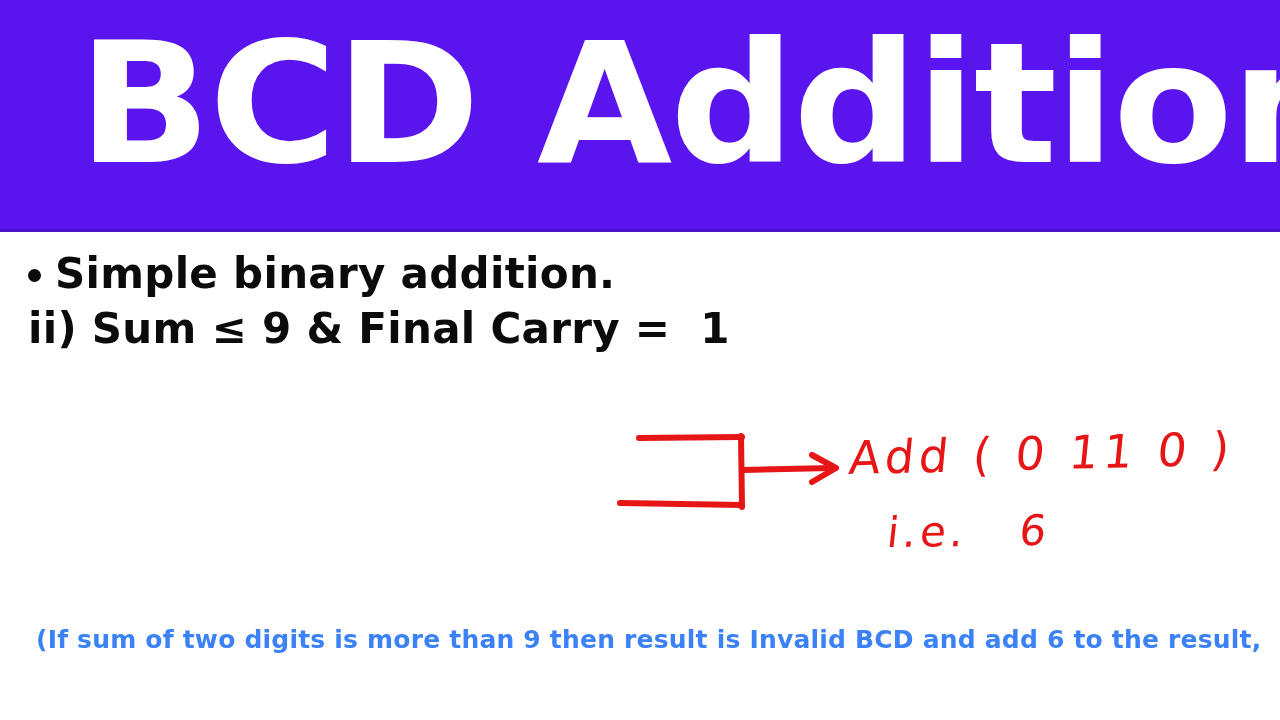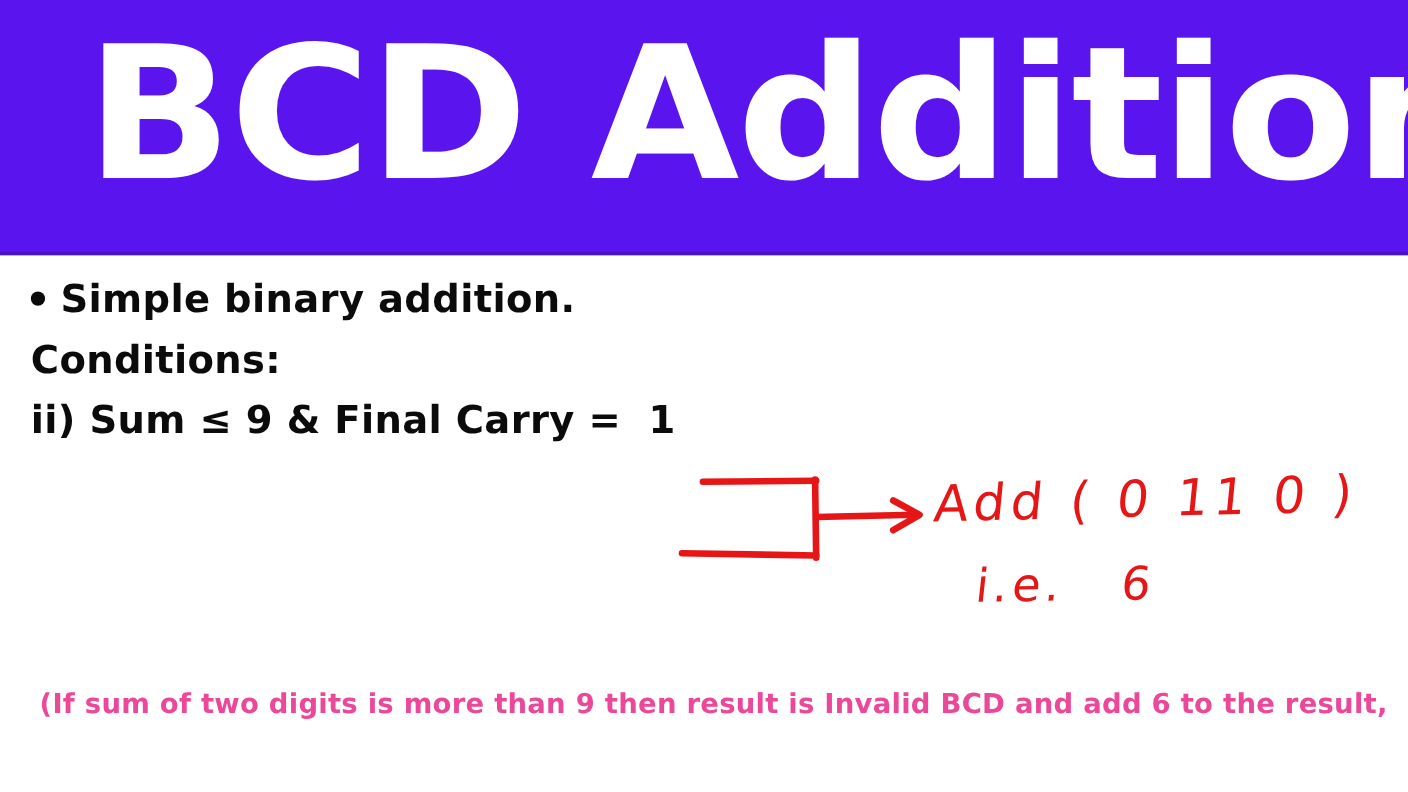--- a/index.html
+++ b/index.html
@@ -50,21 +50,21 @@
   
   .body-block {
     position: absolute;
     left: 28px;
     top: 246px;
     width: 980px;
   }
   .body-line {
     font-family: "DejaVu Sans", sans-serif;
     font-weight: bold;
-    font-size: 35px;
+    font-size: 42px;
     line-height: 55px;
     color: #0B0B0B;
     white-space: pre;
     letter-spacing: 0.3px;
   }
   .bullet-dot {
     display: inline-block;
     width: 13px;
     height: 13px;
     border-radius: 50%;
@@ -111,37 +111,36 @@
     position: absolute;
     left: 36px;
     top: 620px;
     width: 1230px;
   }
   .footnote-line {
     font-family: "DejaVu Sans", sans-serif;
     font-weight: bold;
     font-size: 25px;
     line-height: 39px;
-    color: #ec4899;
+    color: #3b82f6;
     white-space: pre;
     letter-spacing: 0.2px;
   }
 </style>
 </head>
 <body>
 
 <div class="slide">
 
   <div class="title-banner">
     <div class="title-text">BCD Addition</div>
   </div>
 
   <div class="body-block">
     <div class="body-line"><span class="bullet-dot"></span><span>Simple binary addition.</span></div>
-    <div class="body-line">Conditions:</div>
     <div class="body-line">ii) Sum ≤ 9 &amp; Final Carry =  1</div>
   </div>
 
   <div class="annotation-layer">
     <svg width="1280" height="720" viewBox="0 0 1280 720">
 
       <path d="M 639 438 L 742 437" stroke="#E61616" stroke-width="6" fill="none" stroke-linecap="round"></path>
 
       <path d="M 620 503 L 742 505" stroke="#E61616" stroke-width="6" fill="none" stroke-linecap="round"></path>
 

